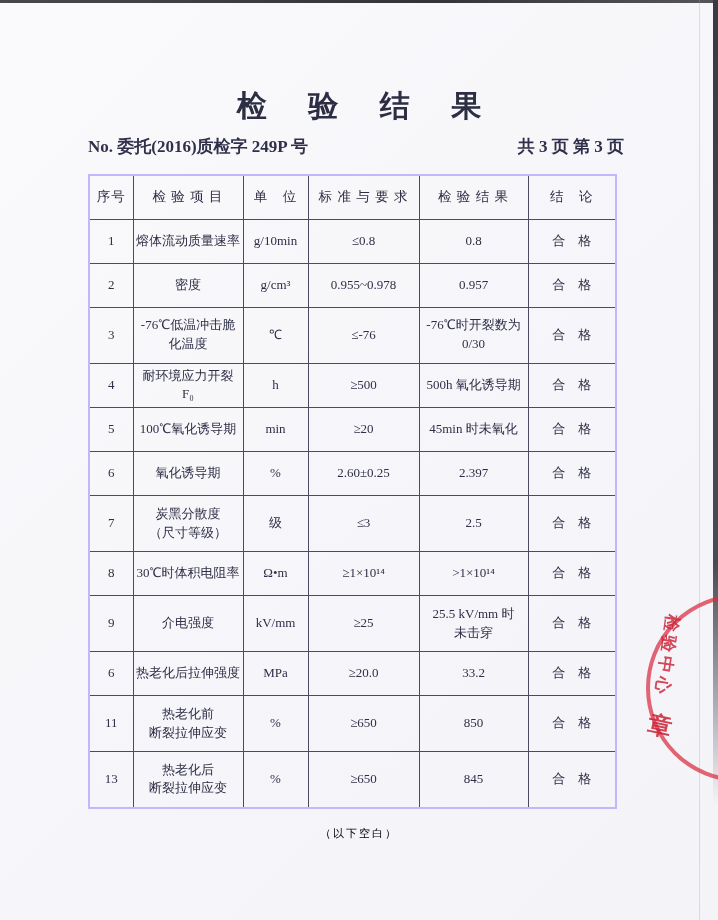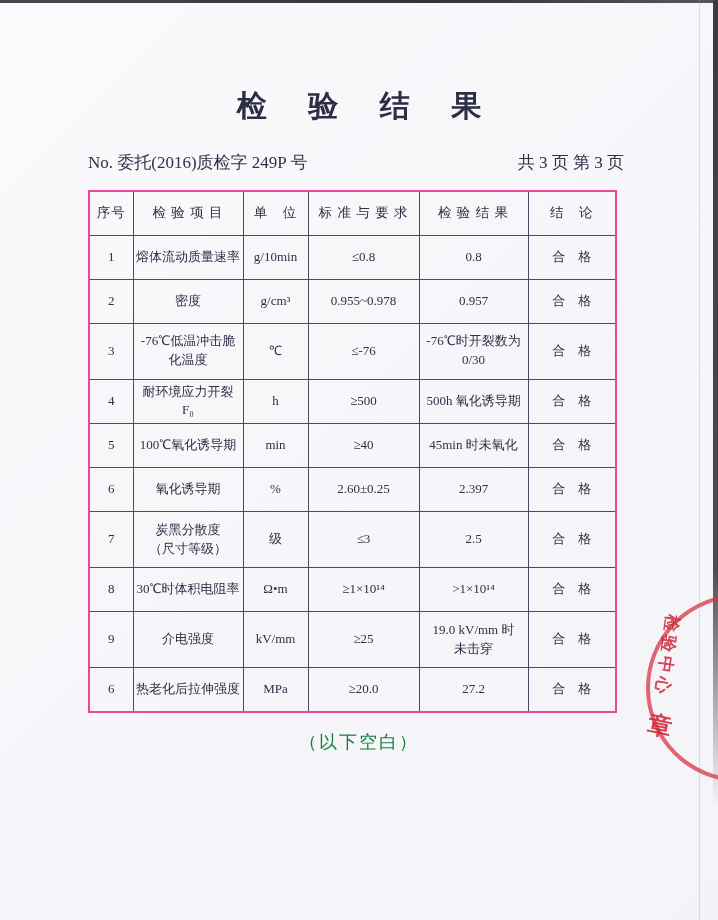--- a/index.html
+++ b/index.html
@@ -26,52 +26,53 @@
     font-size:30px;
     font-weight:bold;
     letter-spacing:17px;
     text-indent:17px;
     color:#2d2d44;
   }
   .doc-line {
     display:flex;
     justify-content:space-between;
     align-items:flex-end;
-    margin:24px 94px 0 88px;
+    margin:8px 94px 0 88px;
     font-size:17px;
     color:#30304a;
+    font-weight:bold;
   }
   table.results {
     margin:16px 0 0 88px;
     width:527px;
     border-collapse:collapse;
     table-layout:fixed;
-    border:2px solid #ec4899;
+    border:2px solid #c4b5fd;
   }
   col.c-no{width:44px} col.c-item{width:110px} col.c-unit{width:65px}
   col.c-std{width:111px} col.c-res{width:109px} col.c-concl{width:88px}
   .results td {
     border:1.5px solid #4a4a60;
     text-align:center;
     vertical-align:middle;
     font-size:13px;
     padding:3px 2px;
     white-space:pre-line;
     line-height:1.45;
     color:#2e2e46;
   }
   .results tr { height:44px; }
   .results tr.tall { height:56px; }
   .results tr.hdr td { font-size:13.5px; letter-spacing:1px; }
   .blank-note {
     margin-top:17px;
     text-align:center;
-    font-size:18px;
+    font-size:11px;
     letter-spacing:2px;
-    color:#15803d;
+    color:#000000;
     font-family:Liberation Mono, monospace;
   }
   
   .stamp-layer { position:absolute; inset:0; pointer-events:none; }
   .stamp-arc {
     position:absolute; left:646px; top:594px;
     width:188px; height:188px;
     border-radius:50%;
     border:4px solid rgba(216,44,62,.72);
   }
@@ -152,21 +153,21 @@
       <td>耐环境应力开裂 F₀</td>
       <td>h</td>
       <td>≥500</td>
       <td>500h 氧化诱导期</td>
       <td>合　格</td>
     </tr>
     <tr>
       <td>5</td>
       <td>100℃氧化诱导期</td>
       <td>min</td>
-      <td>≥40</td>
+      <td>≥20</td>
       <td>45min 时未氧化</td>
       <td>合　格</td>
     </tr>
     <tr>
       <td>6</td>
       <td>氧化诱导期</td>
       <td>%</td>
       <td>2.60±0.25</td>
       <td>2.397</td>
       <td>合　格</td>
@@ -186,30 +187,48 @@
       <td>Ω•m</td>
       <td>≥1×10¹⁴</td>
       <td>&gt;1×10¹⁴</td>
       <td>合　格</td>
     </tr>
     <tr class="tall">
       <td>9</td>
       <td>介电强度</td>
       <td>kV/mm</td>
       <td>≥25</td>
-      <td>19.0 kV/mm 时
+      <td>25.5 kV/mm 时
 未击穿</td>
       <td>合　格</td>
     </tr>
     <tr>
       <td>6</td>
       <td>热老化后拉伸强度</td>
       <td>MPa</td>
       <td>≥20.0</td>
-      <td>27.2</td>
+      <td>33.2</td>
+      <td>合　格</td>
+    </tr>
+    <tr class="tall">
+      <td>11</td>
+      <td>热老化前
+断裂拉伸应变</td>
+      <td>%</td>
+      <td>≥650</td>
+      <td>850</td>
+      <td>合　格</td>
+    </tr>
+    <tr class="tall">
+      <td>13</td>
+      <td>热老化后
+断裂拉伸应变</td>
+      <td>%</td>
+      <td>≥650</td>
+      <td>845</td>
       <td>合　格</td>
     </tr>
   </tbody>
 </table>
 
 <div class="blank-note">（以下空白）</div>
 
 <div class="stamp-layer">
   <div class="stamp-arc"></div>
   <div class="stamp-arc-text">检验中心</div>

